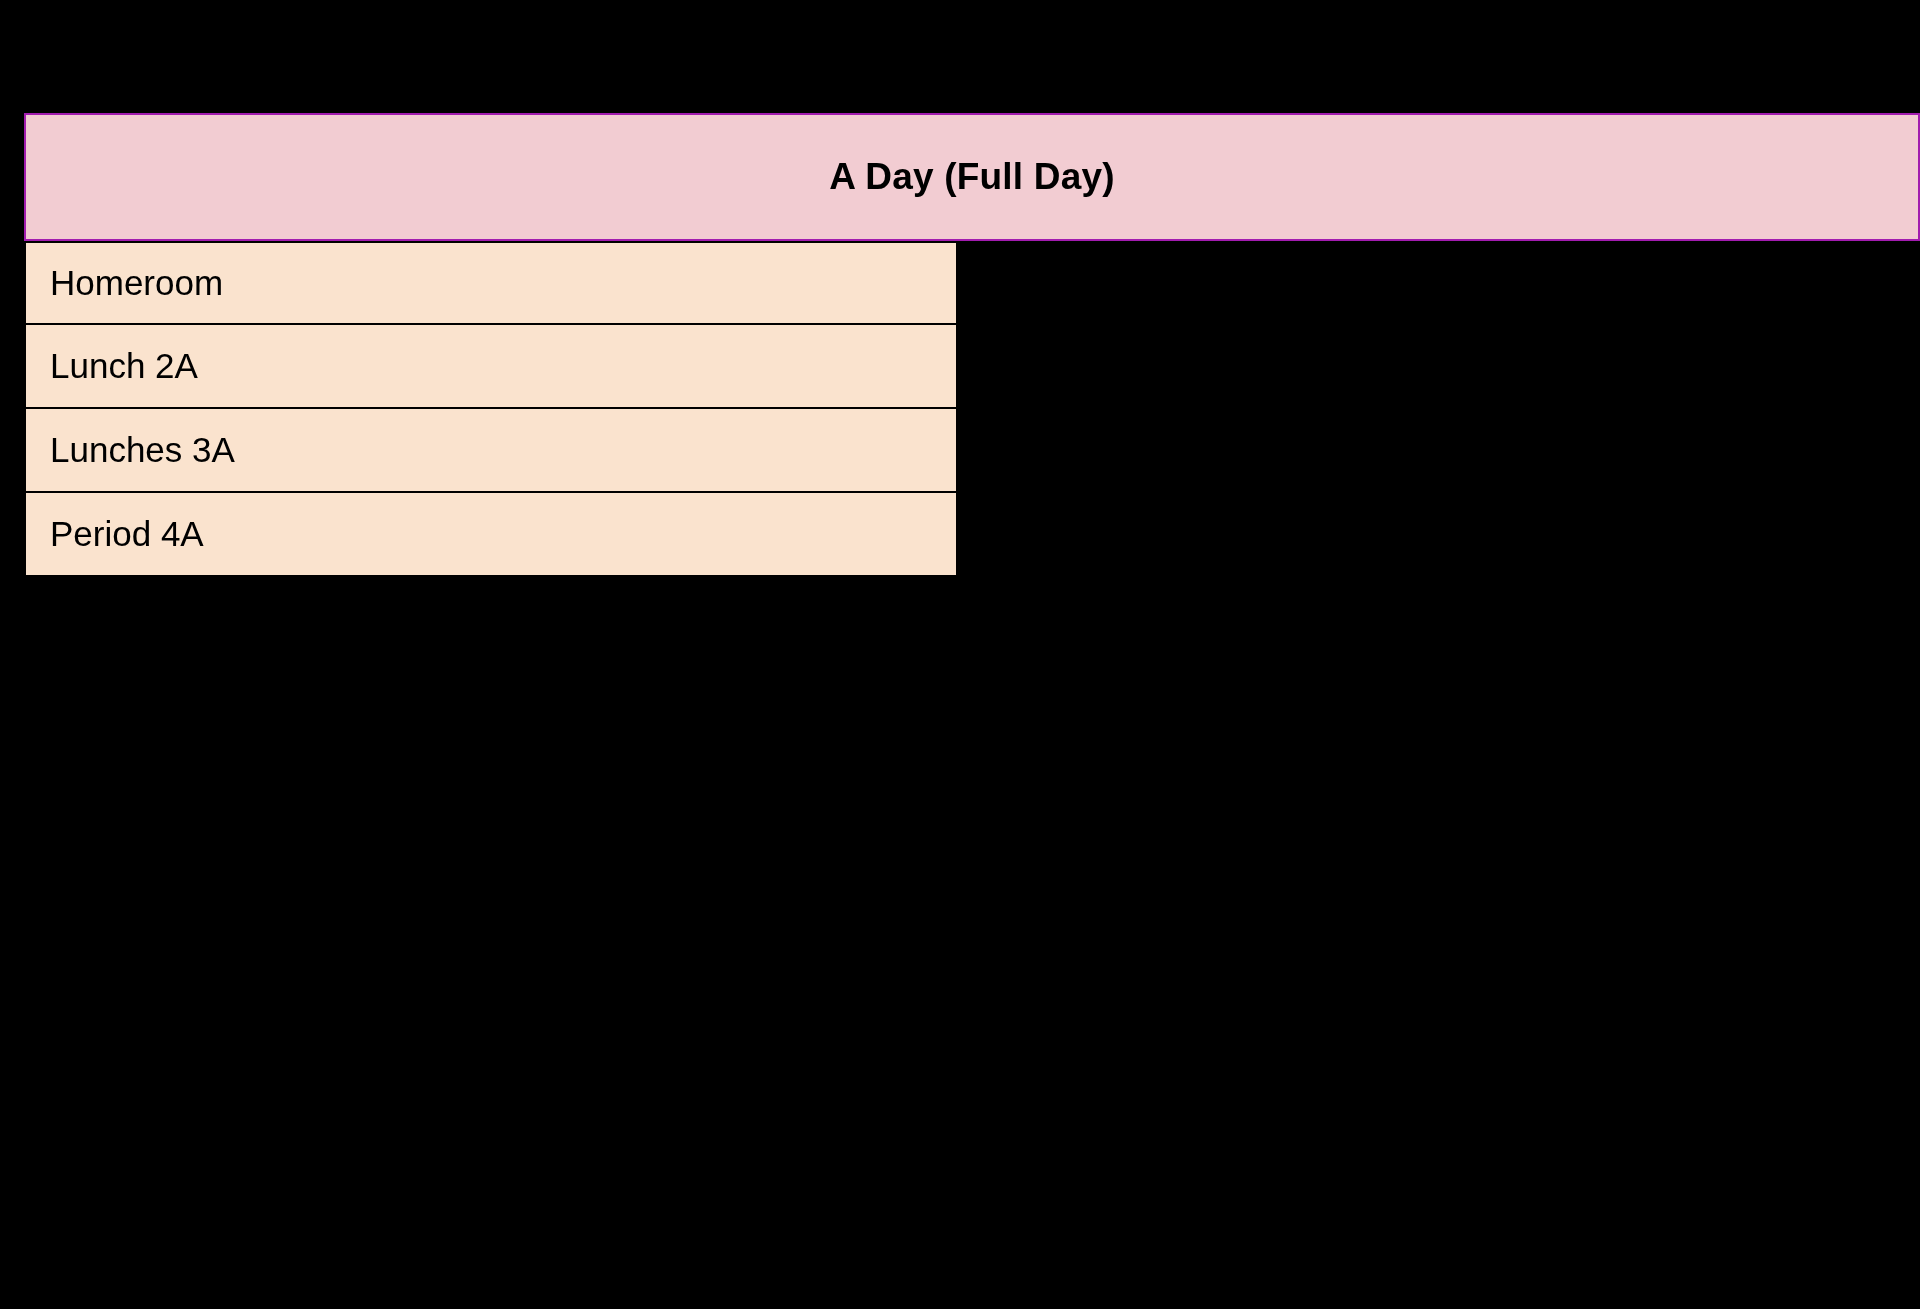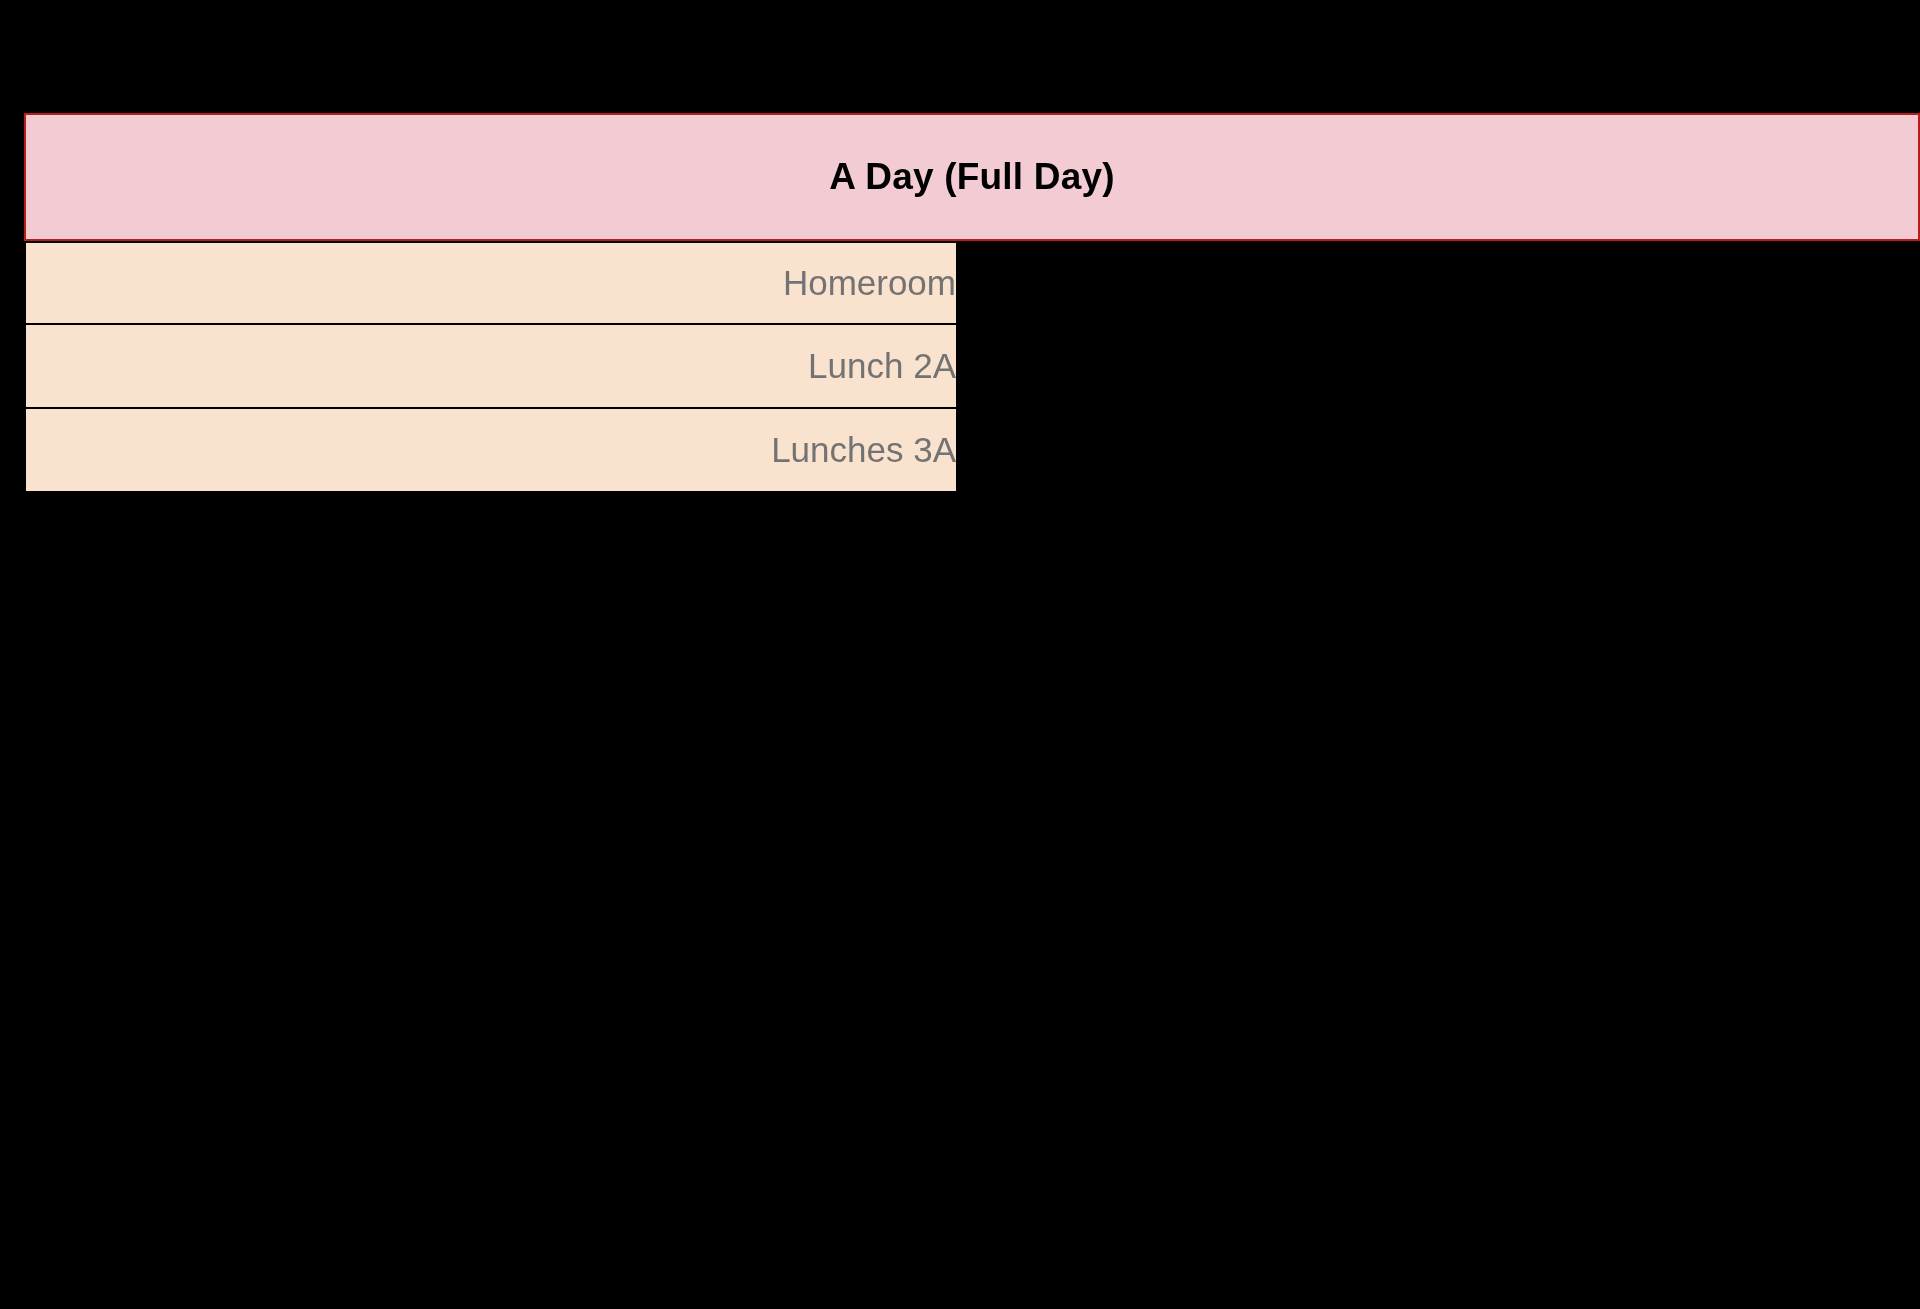--- a/index.html
+++ b/index.html
@@ -22,21 +22,21 @@
   .banner {
     box-sizing: border-box;
     width: 1896px;
     height: 128px;
     display: flex;
     align-items: center;
     justify-content: center;
     font-size: 37px;
     font-weight: bold;
     color: #000000;
-    border: 2px solid #b91c1c;
+    border: 2px solid #a21caf;
     letter-spacing: 0.2px;
     text-align: right;
   }
   .banner.title-banner {
     background: #f2ccd2;
     margin-bottom: 0;
   }
   .banner.lunch-banner {
     background: #ffff00;
     height: 122px;
@@ -45,22 +45,21 @@
     box-sizing: border-box;
     width: 934px;
     height: 84px;
     background: #fae3ce;
     border: 2px solid #000000;
     border-top-width: 0;
     display: flex;
     align-items: center;
     padding-left: 24px;
     font-size: 35px;
-    color: #737373;
-    justify-content: flex-end;
+    color: #000000;
   }
   .row.first-row {
     border-top-width: 2px;
   }
   .group {
     display: block;
   }
 </style>
 </head>
 <body>
@@ -72,17 +71,20 @@
   <div class="group">
     <div class="row first-row">
       <span>Homeroom</span>
     </div>
     <div class="row">
       <span>Lunch 2A</span>
     </div>
     <div class="row">
       <span>Lunches 3A</span>
     </div>
+    <div class="row">
+      <span>Period 4A</span>
+    </div>
   </div>
 
 
 
 </div>
 
 </body></html>

